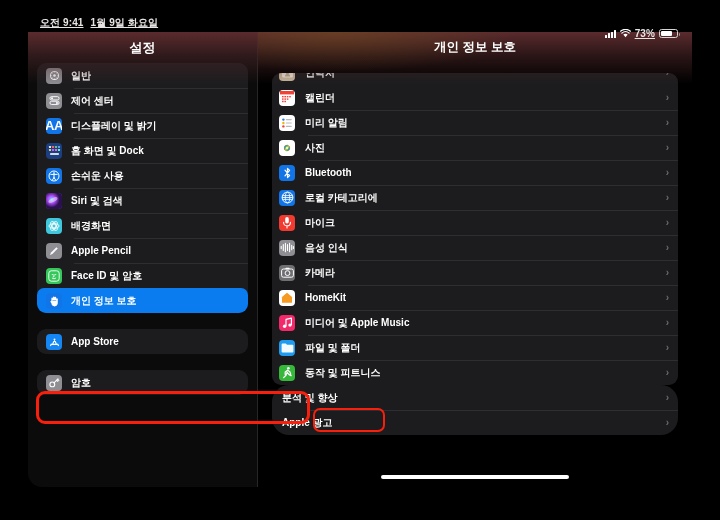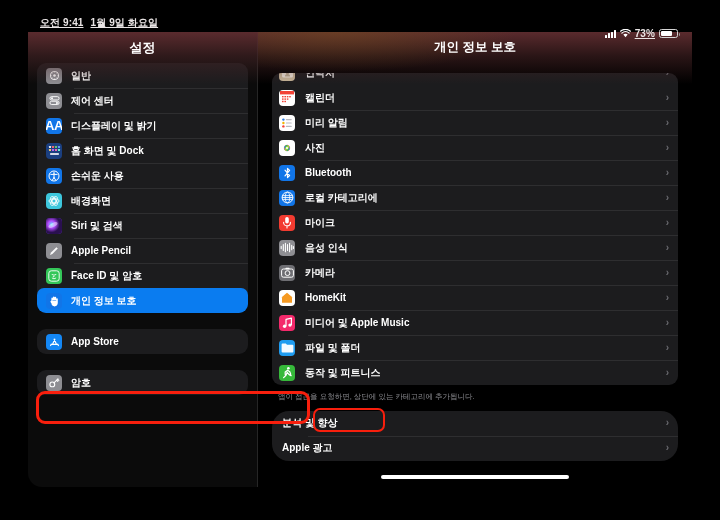--- a/index.html
+++ b/index.html
@@ -222,47 +222,47 @@
               <span class="ic" style="background: rgb(17, 117, 232);">
                 <svg width="12" height="12" viewBox="0 0 12 12">
                   <circle cx="6" cy="6" r="5" fill="none" stroke="#fff" stroke-width="1"></circle>
                   <circle cx="6" cy="3.1" r=".9" fill="#fff"></circle>
                   <path d="M2.8 4.4h6.4M6 4.6v3M6 7.6 4.4 10M6 7.6 7.6 10" stroke="#fff" stroke-width="1" fill="none" stroke-linecap="round"></path>
                 </svg>
               </span>
               <span class="lbl">손쉬운 사용</span>
             </div>
             <div class="row">
-              <span class="ic" style="background: rgb(62, 199, 221);">
-                <svg width="12" height="12" viewBox="0 0 12 12">
-                  <g stroke="#fff" stroke-width=".85" fill="none">
-                    <circle cx="6" cy="6" r="2"></circle>
-                    <ellipse cx="6" cy="6" rx="5" ry="2.3"></ellipse>
-                    <ellipse cx="6" cy="6" rx="5" ry="2.3" transform="rotate(60 6 6)"></ellipse>
-                    <ellipse cx="6" cy="6" rx="5" ry="2.3" transform="rotate(120 6 6)"></ellipse>
-                  </g>
-                </svg>
-              </span>
-              <span class="lbl">배경화면</span>
-            </div>
-            <div class="row">
               <span class="ic" style="background: rgb(106, 47, 212);">
                 <svg width="16" height="16" viewBox="0 0 16 16">
                   <defs>
                     <radialGradient id="sg" cx="35%" cy="40%">
                       <stop offset="0%" stop-color="#6be0ff"></stop>
                       <stop offset="45%" stop-color="#b44bff"></stop>
                       <stop offset="100%" stop-color="#2a1050"></stop>
                     </radialGradient>
                   </defs>
                   <rect width="16" height="16" fill="url(#sg)"></rect>
                   <ellipse cx="7" cy="7" rx="5" ry="2" fill="#fff" opacity=".45" transform="rotate(-28 7 7)"></ellipse>
                 </svg>
               </span>
               <span class="lbl">Siri 및 검색</span>
+            </div>
+            <div class="row">
+              <span class="ic" style="background: rgb(62, 199, 221);">
+                <svg width="12" height="12" viewBox="0 0 12 12">
+                  <g stroke="#fff" stroke-width=".85" fill="none">
+                    <circle cx="6" cy="6" r="2"></circle>
+                    <ellipse cx="6" cy="6" rx="5" ry="2.3"></ellipse>
+                    <ellipse cx="6" cy="6" rx="5" ry="2.3" transform="rotate(60 6 6)"></ellipse>
+                    <ellipse cx="6" cy="6" rx="5" ry="2.3" transform="rotate(120 6 6)"></ellipse>
+                  </g>
+                </svg>
+              </span>
+              <span class="lbl">배경화면</span>
             </div>
             <div class="row">
               <span class="ic" style="background: rgb(142, 142, 147);">
                 <svg width="12" height="12" viewBox="0 0 12 12">
                   <path d="M2 10 3 7.6 8.4 2.2l1.4 1.4L4.4 9z" fill="#fff" opacity=".95"></path>
                 </svg>
               </span>
               <span class="lbl">Apple Pencil</span>
             </div>
             <div class="row">
@@ -471,21 +471,20 @@
               <span class="ic" style="background: rgb(54, 185, 58);">
                 <svg width="12" height="13" viewBox="0 0 12 13">
                   <circle cx="7.4" cy="2.2" r="1.3" fill="#fff"></circle>
                   <path d="M6.6 4.2 4.2 6v2.6M6.6 4.2l2.2 1.6.9 2.4M6.2 6.3 5 9.2l-2.4 2.4M6.2 6.3l1.9 2.3 2 1" stroke="#fff" stroke-width="1.25" fill="none" stroke-linecap="round" stroke-linejoin="round"></path>
                 </svg>
               </span>
               <span class="lbl">동작 및 피트니스</span>
               <span class="chev">›</span>
             </div>
           </div>
-          <div class="footnote">앱이 접근을 요청하면, 상단에 있는 카테고리에 추가됩니다.</div>
           <div class="clist">
             <div class="crow" style="padding-left: 10px;">
               <span class="lbl">분석 및 향상</span>
               <span class="chev">›</span>
             </div>
             <div class="crow" style="padding-left: 10px;">
               <span class="lbl">Apple 광고</span>
               <span class="chev">›</span>
             </div>
           </div>

